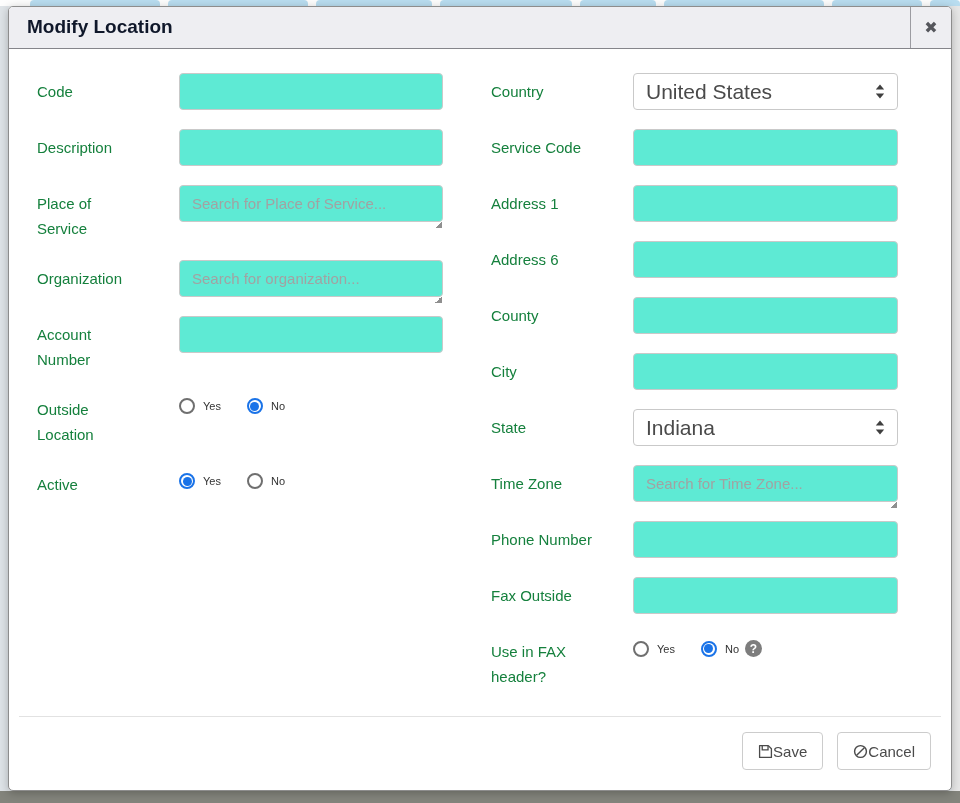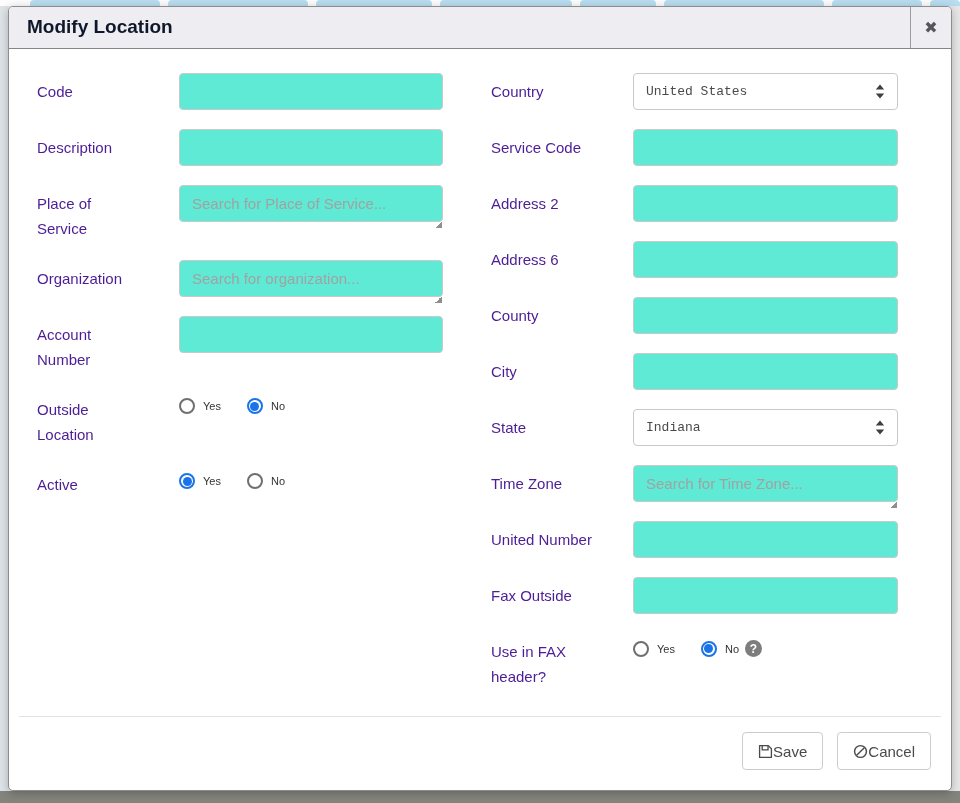--- a/index.html
+++ b/index.html
@@ -25,35 +25,35 @@
   .modal-header{height:41px;min-height:41px;background:#eeeef2;border-bottom:1px solid #85858b;display:flex;align-items:stretch;}
   .modal-title{flex:1;font-size:19px;font-weight:bold;color:#0f172a;line-height:40px;padding:0 18px;}
   .modal-close{width:40px;border-left:1px solid #9b9ba1;display:flex;align-items:center;justify-content:center;
     color:#55565c;font-size:16px;font-weight:bold;cursor:pointer;user-select:none;}
 
   .modal-body{flex:1;padding:24px 20px 0;display:flex;gap:40px;overflow:hidden;}
   .col-left{width:414px;}
   .col-right{width:415px;}
 
   .frow{display:flex;margin-bottom:19px;align-items:flex-start;}
-  .flabel{width:150px;box-sizing:border-box;padding:6px 12px 0 8px;font-size:15px;color:#4c1d95;line-height:25px;white-space:pre-line;}
+  .flabel{width:150px;box-sizing:border-box;padding:6px 12px 0 8px;font-size:15px;color:#15803d;line-height:25px;white-space:pre-line;}
   .fctrl{flex:1;position:relative;}
 
   .tinput{
     width:100%;height:37px;box-sizing:border-box;border:1px solid #c9c9c9;border-radius:4px;
     padding:0 12px;font-size:15px;font-family:inherit;color:#444;background:#5eead4;outline:none;
   }
   .tinput::placeholder{color:#a2a2a2;opacity:1;}
   .grip{position:absolute;right:1px;bottom:-6px;width:7px;height:7px;
     background:linear-gradient(to bottom right,transparent 50%,#8f8f8f 50%);}
 
   .select{
     height:37px;box-sizing:border-box;border:1px solid #c9c9c9;border-radius:4px;padding:0 12px;
-    display:flex;align-items:center;justify-content:space-between;font-size:13px;color:#4a4a4a;
-    background:#fff;cursor:pointer;font-family:Liberation Mono, monospace;
+    display:flex;align-items:center;justify-content:space-between;font-size:21px;color:#4a4a4a;
+    background:#fff;cursor:pointer;
   }
   .caret{display:flex;align-items:center;}
   .caret svg{display:block;}
 
   .radio-group{display:flex;align-items:center;padding-top:7px;}
   .radio-opt{display:inline-flex;align-items:center;gap:8px;font-size:11px;color:#333;cursor:pointer;margin-right:26px;}
   .radio{width:16px;height:16px;border-radius:50%;border:2px solid #6f6f6f;box-sizing:border-box;background:#fff;position:relative;flex:none;}
   .radio.checked{border-color:#1a73e8;}
   .radio.checked::after{content:"";position:absolute;left:1.5px;top:1.5px;right:1.5px;bottom:1.5px;border-radius:50%;background:#1a73e8;}
 
@@ -179,21 +179,21 @@
           </div>
         </div>
       </div>
 
       <div class="frow">
         <div class="flabel">Service Code</div>
         <div class="fctrl"><input class="tinput" type="text" style=""></div>
       </div>
 
       <div class="frow">
-        <div class="flabel">Address 2</div>
+        <div class="flabel">Address 1</div>
         <div class="fctrl"><input class="tinput" type="text" style=""></div>
       </div>
 
       <div class="frow">
         <div class="flabel">Address 6</div>
         <div class="fctrl"><input class="tinput" type="text" style=""></div>
       </div>
 
       <div class="frow">
         <div class="flabel">County</div>
@@ -222,21 +222,21 @@
 
       <div class="frow">
         <div class="flabel">Time Zone</div>
         <div class="fctrl">
           <input class="tinput" type="text" placeholder="Search for Time Zone..." style="">
           <span class="grip"></span>
         </div>
       </div>
 
       <div class="frow">
-        <div class="flabel">United Number</div>
+        <div class="flabel">Phone Number</div>
         <div class="fctrl"><input class="tinput" type="text" style=""></div>
       </div>
 
       <div class="frow">
         <div class="flabel">Fax Outside</div>
         <div class="fctrl"><input class="tinput" type="text" style=""></div>
       </div>
 
       <div class="frow">
         <div class="flabel">Use in FAX

